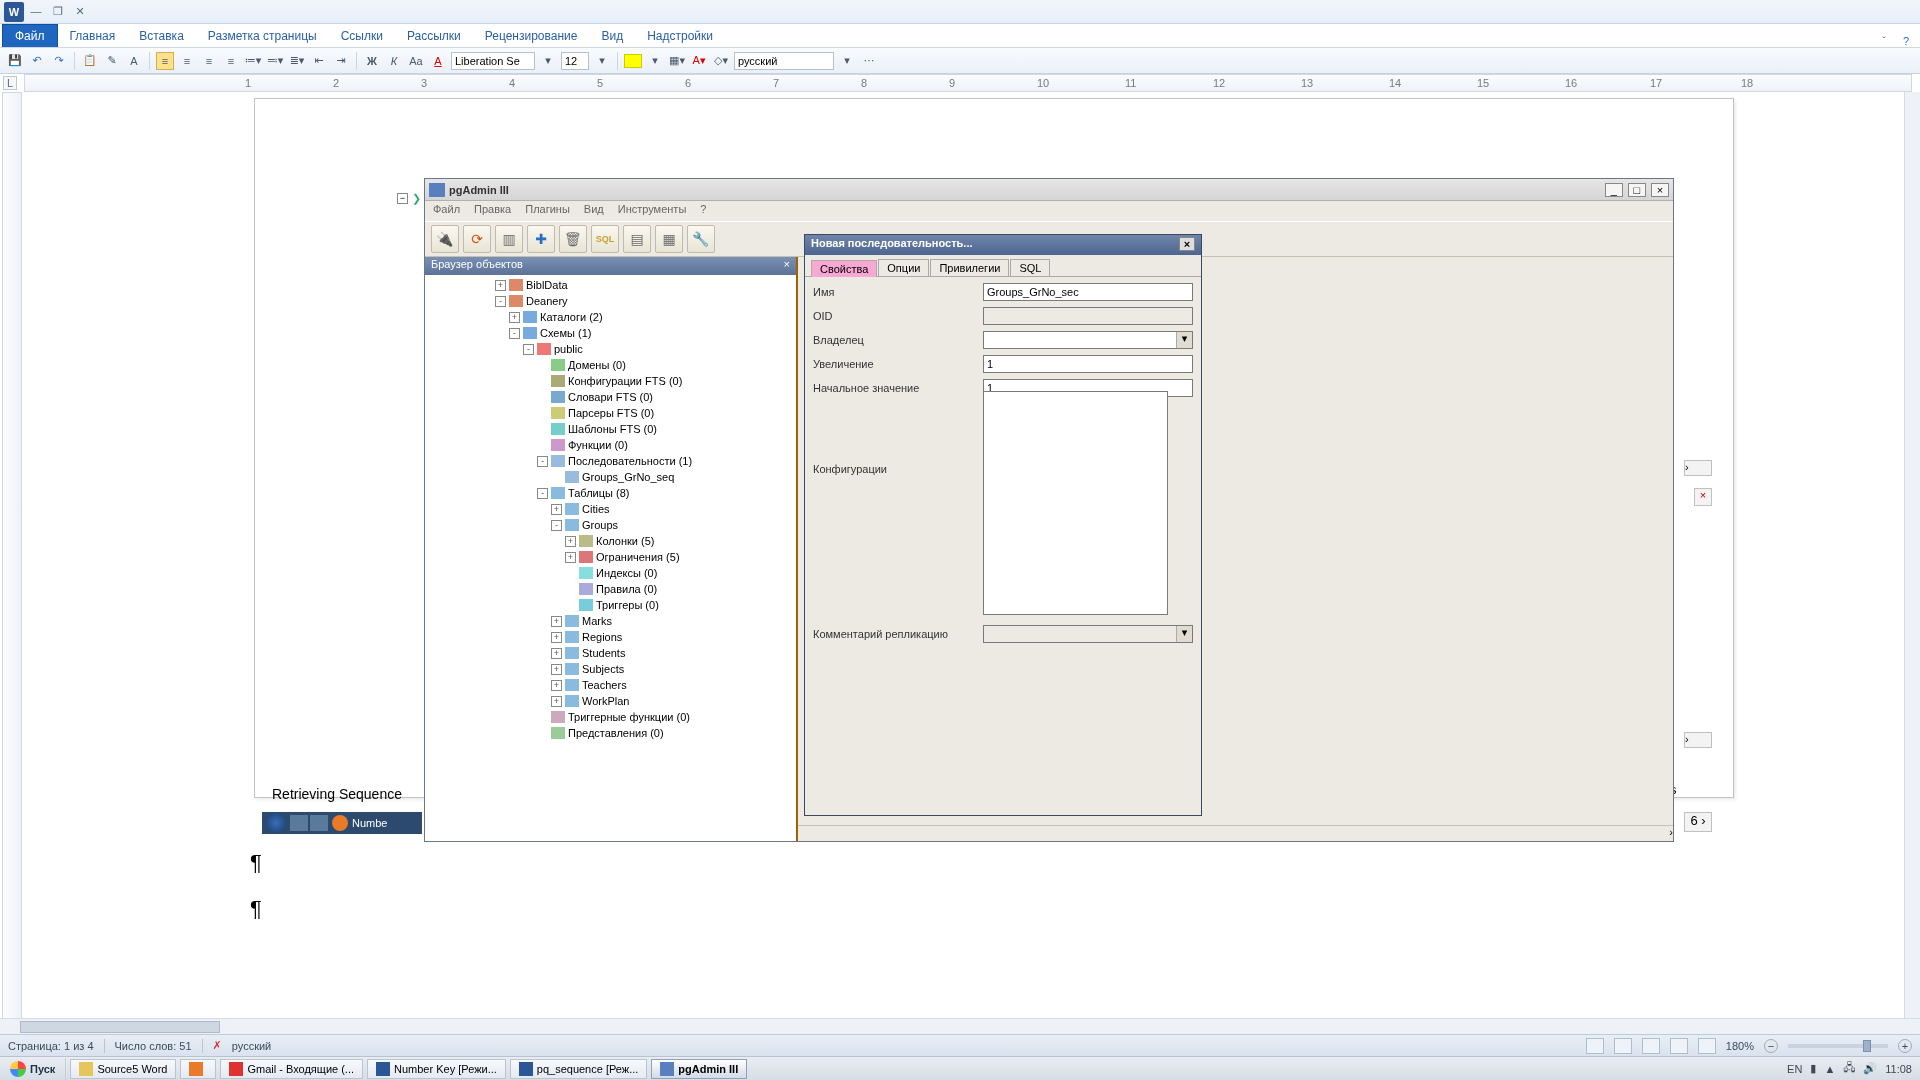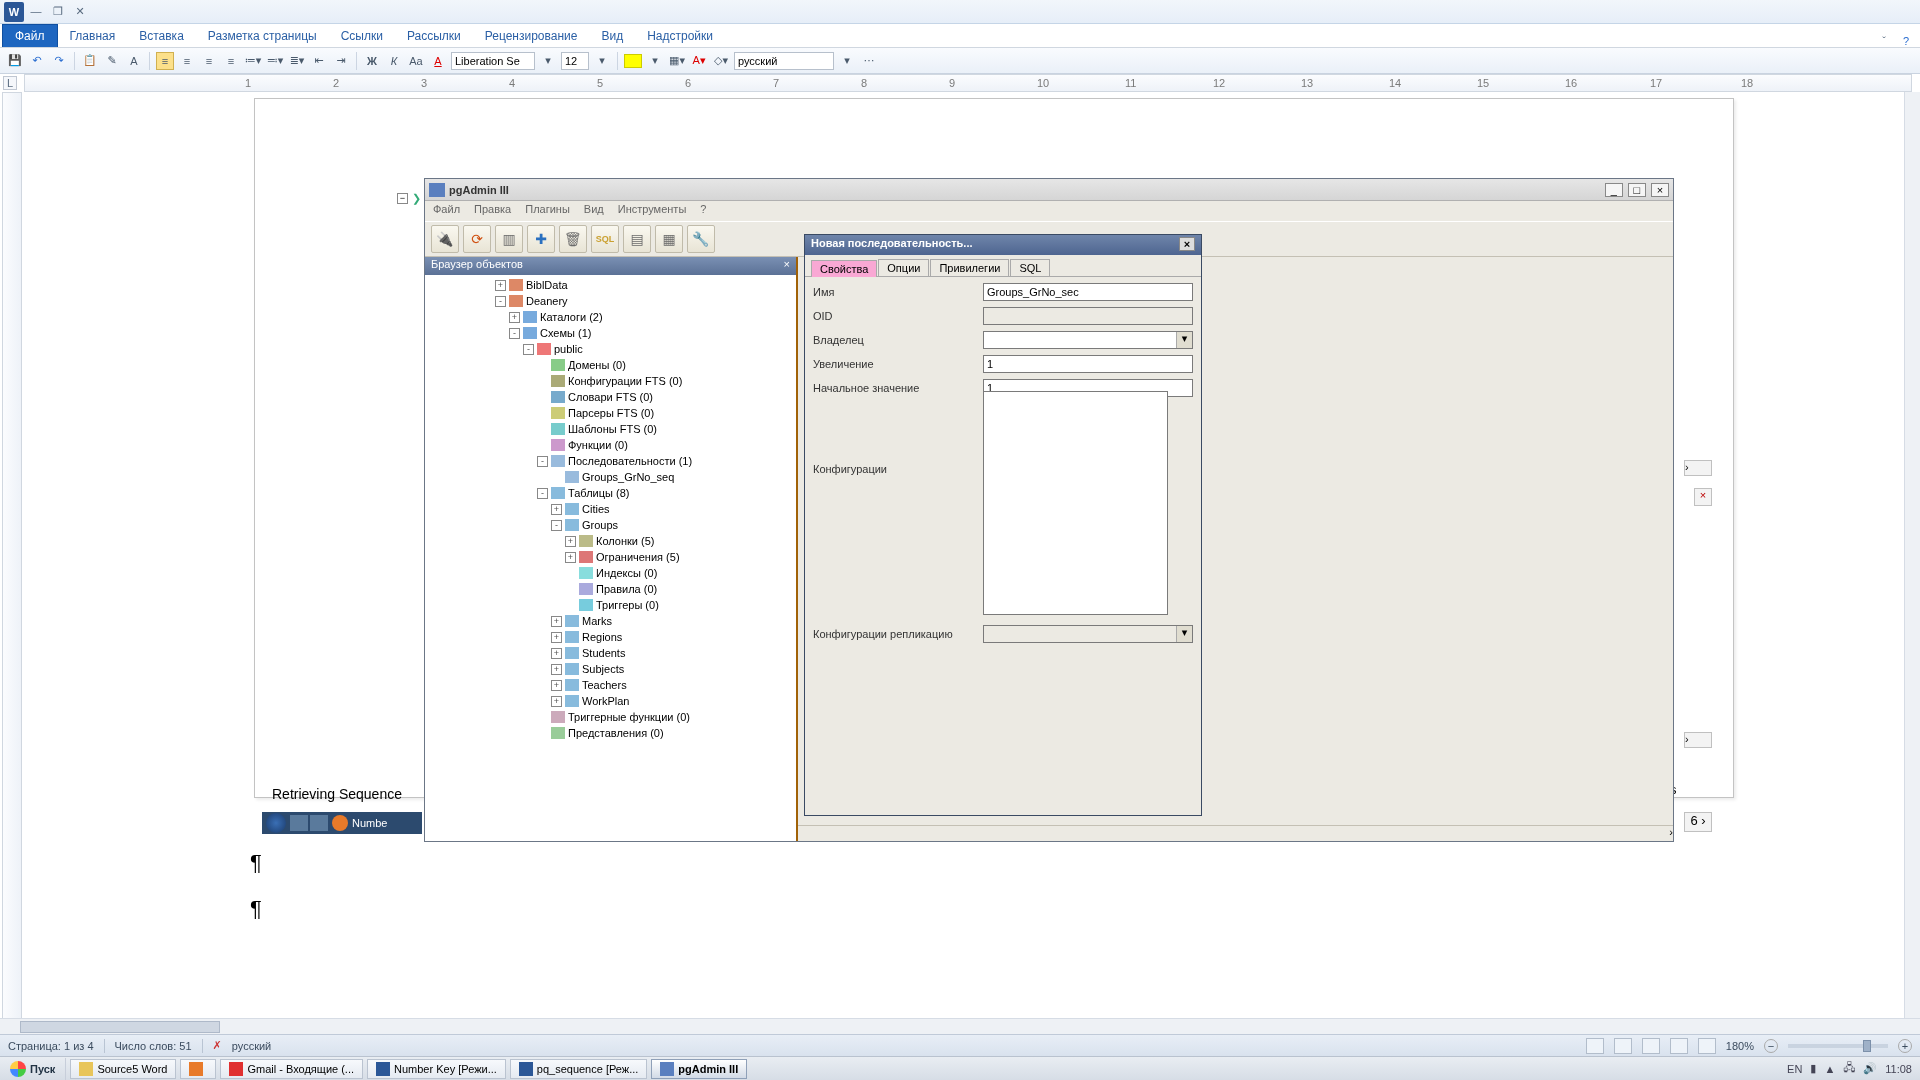--- a/index.html
+++ b/index.html
@@ -495,21 +495,21 @@
       </div>
     <div class="frow">
         <label>Начальное значение</label>
       <input class="inp" value="1" style="">
       </div>
     <div class="frow" style="align-items:flex-start">
         <label style="margin-top:60px">Конфигурации</label>
       </div>
     <textarea style="margin-top: -90px;"></textarea>
     <div class="frow" style="margin-top:8px">
-        <label>Конфигурации репликацию</label>
+        <label>Комментарий репликацию</label>
       <div class="inp combo" style="background:#eceae3">
           <input style="background: rgb(236, 234, 227);">
           <span class="ar">▾</span>
         </div>
       </div>
   </div>
 </div>
 
 <div class="vscroll"></div>
 <div class="hscroll">

